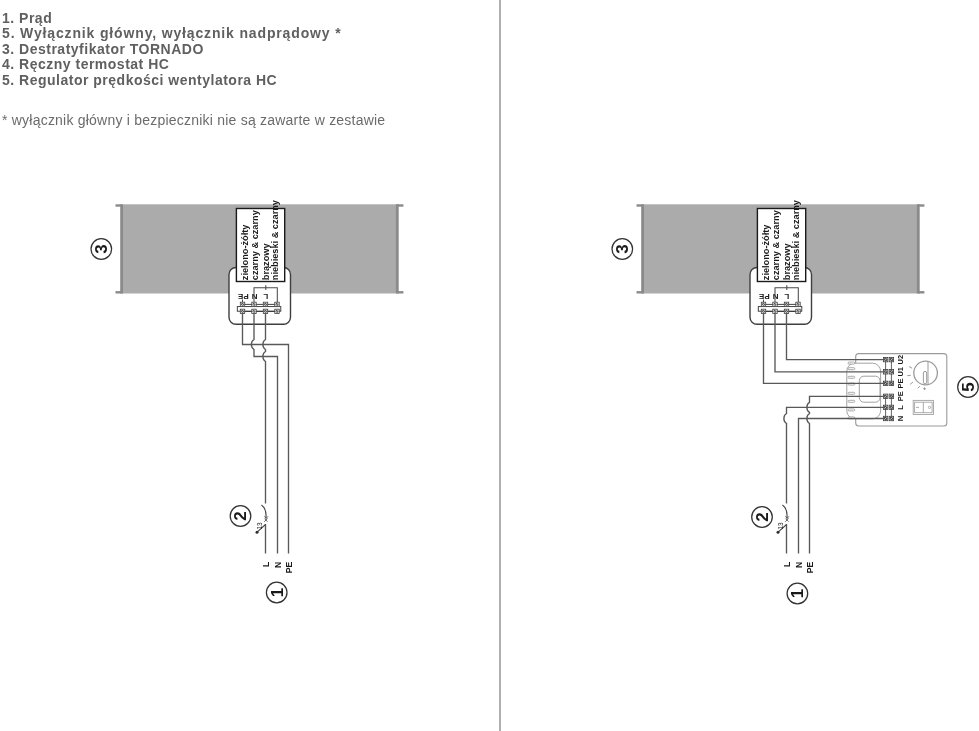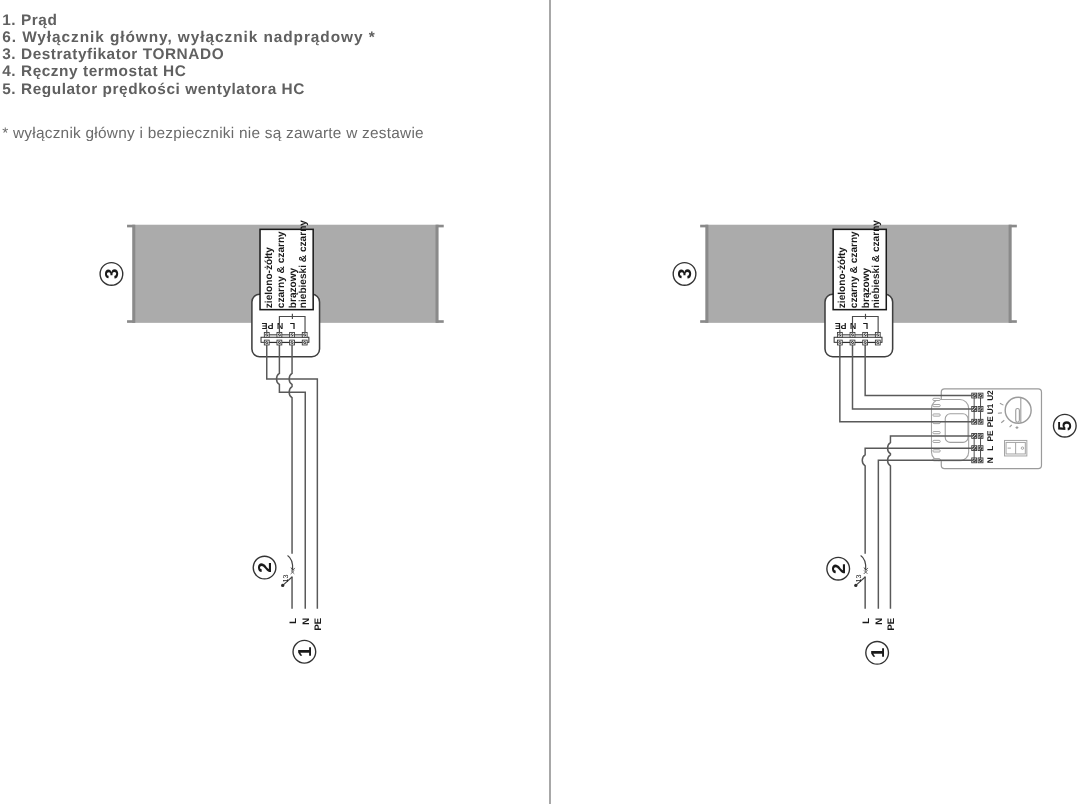--- a/index.html
+++ b/index.html
@@ -8,21 +8,21 @@
   .hd{filter:grayscale(1);position:absolute;left:2px;top:11px;font-size:14px;font-weight:bold;
       line-height:15.4px;color:#0f766e;letter-spacing:0.5px;white-space:pre;}
   .fn{filter:grayscale(1);position:absolute;left:2px;top:111.6px;font-size:14px;color:#4d7c0f;
       line-height:16px;letter-spacing:0.22px;white-space:pre;}
   svg text{font-family:"Liberation Sans",sans-serif;}
 </style>
 </head>
 <body>
 
 <div class="hd">1. Prąd
-<span style="letter-spacing:.85px">6. Wyłącznik główny, wyłącznik nadprądowy *</span>
+<span style="letter-spacing:.85px">5. Wyłącznik główny, wyłącznik nadprądowy *</span>
 3. Destratyfikator TORNADO
 4. Ręczny termostat HC
 5. Regulator prędkości wentylatora HC</div>
 
 <div class="fn">* wyłącznik główny i bezpieczniki nie są zawarte w zestawie</div>
 <svg width="979" height="731" viewBox="0 0 979 731" style="position:absolute;left:0;top:0;filter:grayscale(1)">
 <defs>
 <g id="scr">
   <rect x="-2.2" y="-2.2" width="4.4" height="4.4" fill="#fff" stroke="#3a3a3a" stroke-width="0.8"></rect>
   <circle r="1.4" cx="0" cy="0" fill="#3f3f3f"></circle>

